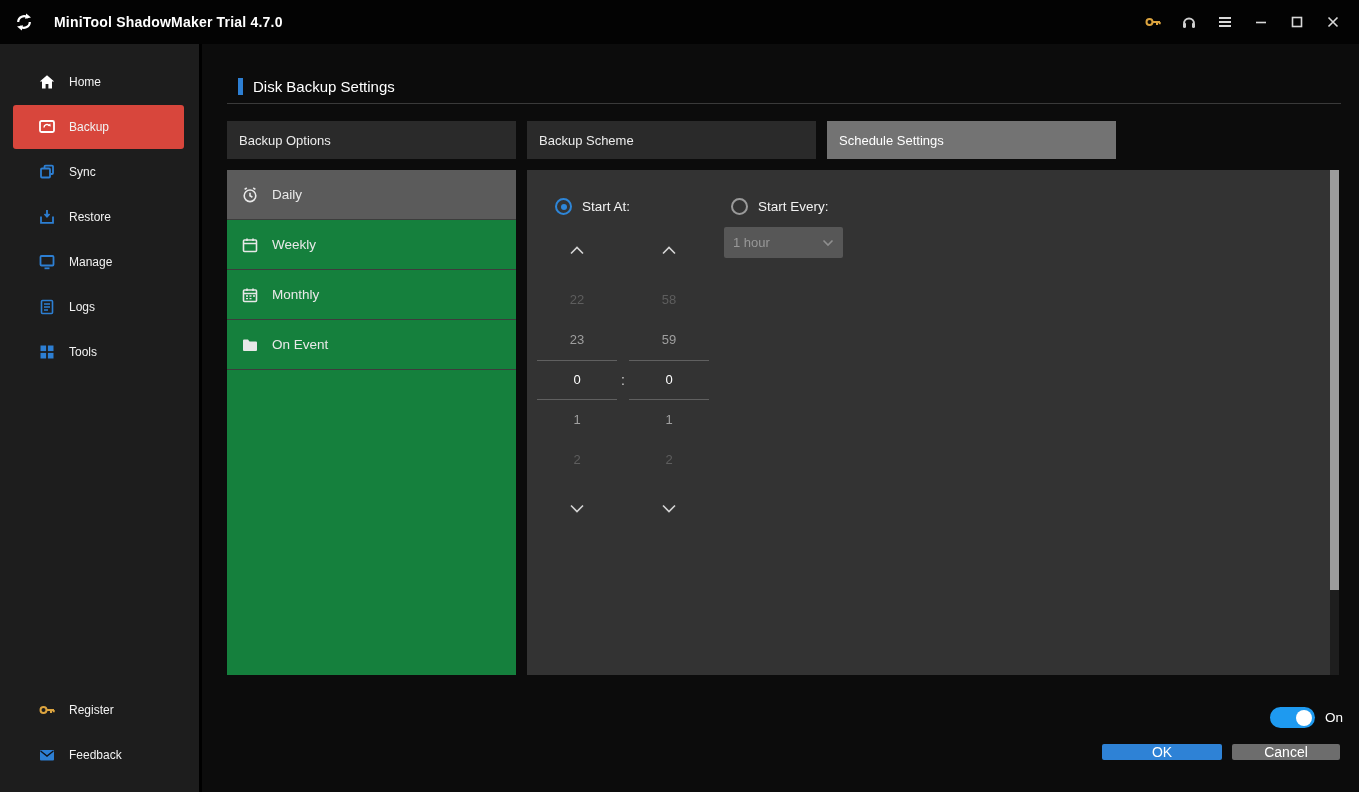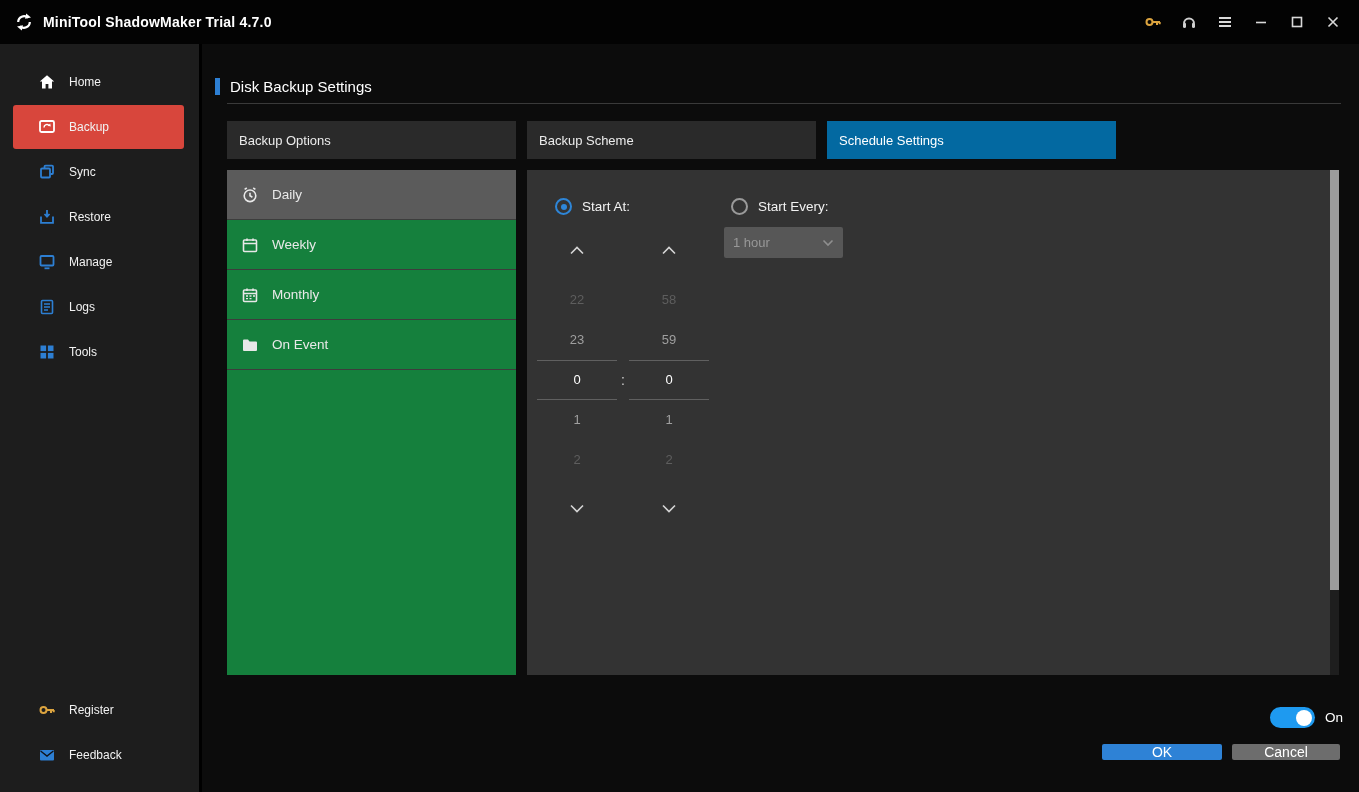--- a/index.html
+++ b/index.html
@@ -2,43 +2,43 @@
 <html><head>
 <meta charset="utf-8">
 <style>
   * { margin:0; padding:0; box-sizing:border-box; }
   html,body { width:1359px; height:792px; }
   body { position:relative; background:#0c0c0c; font-family:"Liberation Sans",sans-serif; overflow:hidden; color:#fff; }
   svg { display:block; }
 
   
   .titlebar { position:absolute; top:0; left:0; width:1359px; height:44px; background:#030303; display:flex; align-items:center; padding:0 8px 0 14px; }
-  .app-title { font-size:14px; font-weight:bold; color:#ffffff; margin-left:9px; letter-spacing:.2px; }
+  .app-title { font-size:14px; font-weight:bold; color:#ffffff; margin-left:20px; letter-spacing:.2px; }
   .titlebar-right { margin-left:auto; display:flex; align-items:center; }
   .tb-btn { width:36px; height:30px; display:flex; align-items:center; justify-content:center; cursor:default; }
 
   
   .sidebar { position:absolute; top:44px; left:0; width:202px; height:748px; background:#1d1d1d; border-right:3px solid #000; }
   .nav { padding-top:16px; }
   .nav-item { height:44px; margin:0 15px 1px 13px; border-radius:3px; display:flex; align-items:center; padding-left:25px; gap:13px; font-size:12px; color:#f2f2f2; }
   .nav-item.selected { background:#d8463c; }
   .sidebar-bottom { position:absolute; bottom:14px; left:0; right:3px; }
   .icon18 { width:18px; height:18px; flex:0 0 18px; }
   .icon20 { width:20px; height:20px; }
 
   
   .main { position:absolute; top:44px; left:202px; width:1157px; height:748px; background:#0c0c0c; }
-  .page-head { position:absolute; top:34px; left:13px; display:flex; align-items:center; gap:10px; }
+  .page-head { position:absolute; top:34px; left:36px; display:flex; align-items:center; gap:10px; }
   .accent-bar { width:5px; height:17px; background:#2d7fd3; }
   .page-title { font-size:15px; color:#ffffff; }
   .head-divider { position:absolute; top:59px; left:25px; width:1114px; height:1px; background:#3a3a3a; }
 
   .tabs { position:absolute; top:77px; left:25px; display:flex; gap:11px; }
   .tab { width:289px; height:38px; background:#2a2a2a; color:#ececec; font-size:13px; display:flex; align-items:center; padding-left:12px; }
-  .tab.active { background:#0369a1; color:#ffffff; }
+  .tab.active { background:#737373; color:#ffffff; }
 
   .content { position:absolute; top:126px; left:25px; display:flex; }
   .type-list { width:289px; height:505px; background:#15803d; margin-right:11px; }
   .type-item { height:50px; display:flex; align-items:center; gap:13px; padding-left:14px; font-size:13.5px; color:#e9e9e9; border-bottom:1px solid #3d3d3d; }
   .type-item.selected { background:#5b5b5b; }
 
   .panel { width:812px; height:505px; background:#333333; position:relative; }
 
   .radio-row { position:absolute; top:28px; display:flex; align-items:center; gap:10px; font-size:13.5px; color:#f2f2f2; }
   .radio { width:17px; height:17px; border-radius:50%; border:2px solid #9a9a9a; position:relative; background:transparent; flex:0 0 17px; }

